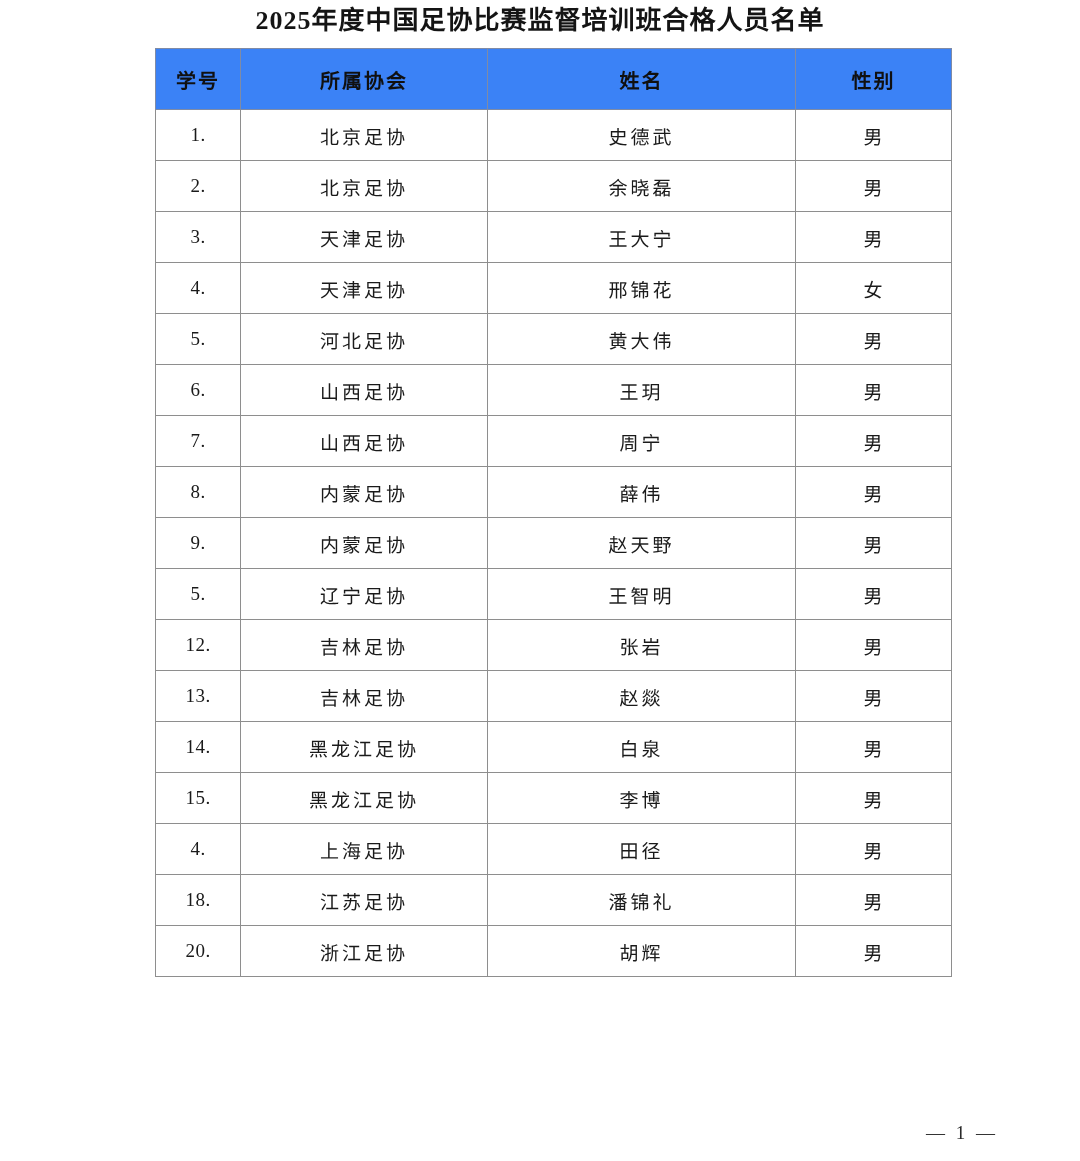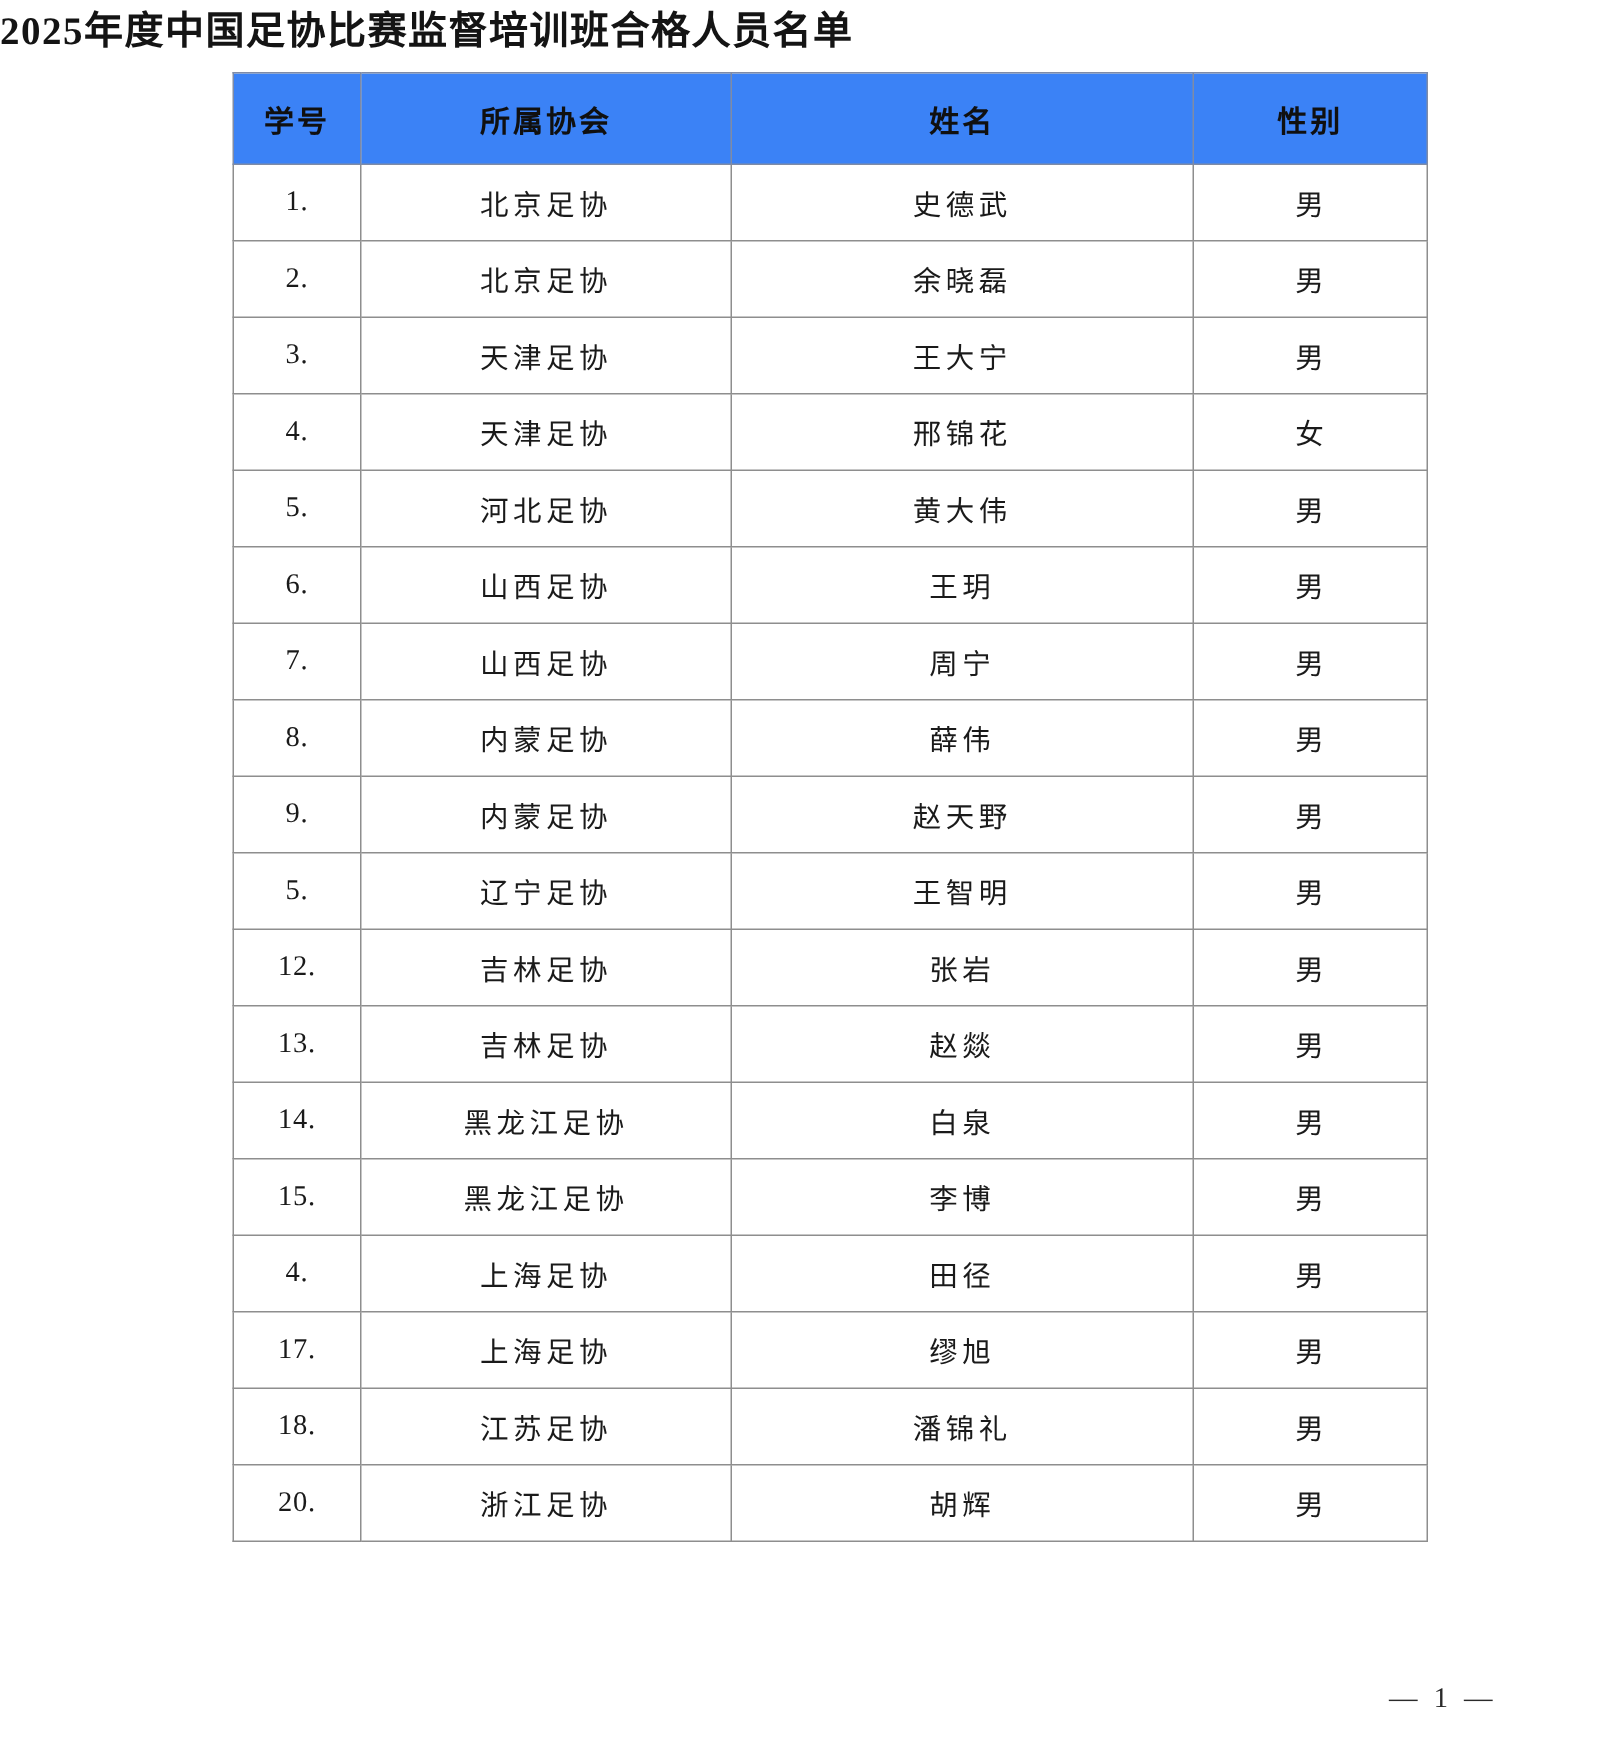--- a/index.html
+++ b/index.html
@@ -23,20 +23,21 @@
     height: 1161px;
     box-sizing: border-box;
   }
 
   
   .doc-title {
     position: absolute;
     top: 4px;
     left: 0;
     width: 1080px;
+    text-align: center;
     font-family: "Liberation Serif", "DejaVu Serif", serif;
     font-size: 26px;
     font-weight: bold;
     letter-spacing: 1px;
     color: #141414;
     line-height: 34px;
     white-space: nowrap;
   }
 
   
@@ -219,26 +220,20 @@
             <td class="col-name">李博</td>
             <td class="col-gender">男</td>
           </tr>
           <tr>
             <td class="col-id">4.</td>
             <td class="col-assoc">上海足协</td>
             <td class="col-name">田径</td>
             <td class="col-gender">男</td>
           </tr>
           <tr>
-            <td class="col-id">17.</td>
-            <td class="col-assoc">上海足协</td>
-            <td class="col-name">缪旭</td>
-            <td class="col-gender">男</td>
-          </tr>
-          <tr>
             <td class="col-id">18.</td>
             <td class="col-assoc">江苏足协</td>
             <td class="col-name">潘锦礼</td>
             <td class="col-gender">男</td>
           </tr>
           <tr>
             <td class="col-id">20.</td>
             <td class="col-assoc">浙江足协</td>
             <td class="col-name">胡辉</td>
             <td class="col-gender">男</td>

